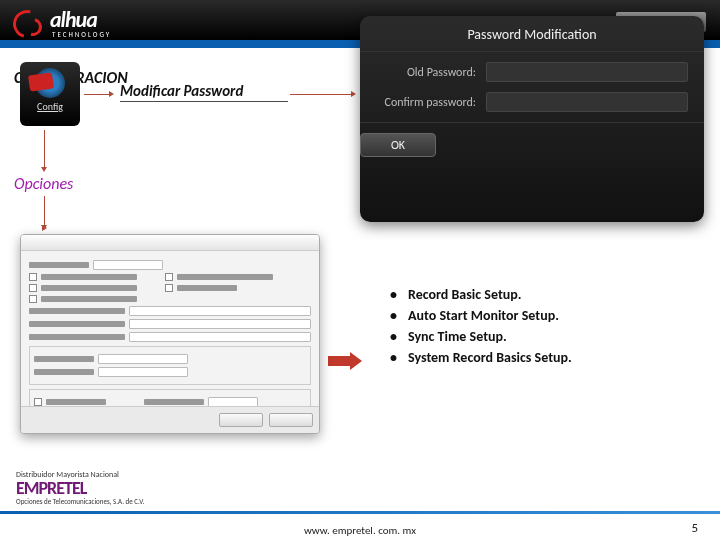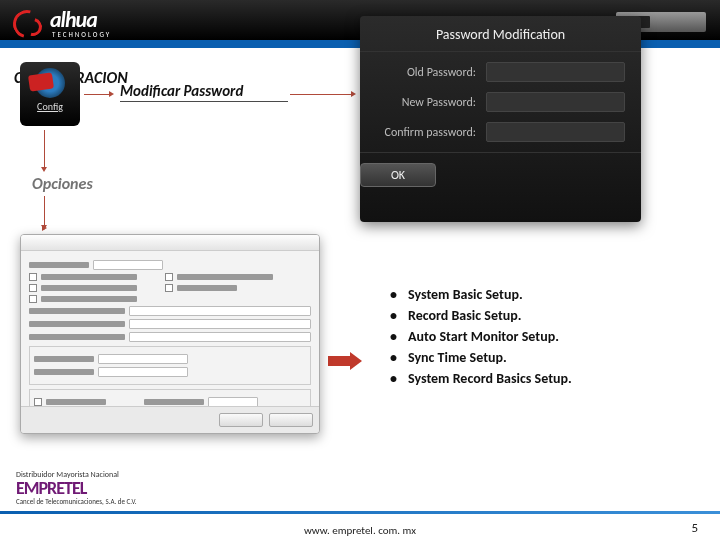--- a/index.html
+++ b/index.html
@@ -15,39 +15,39 @@
   .logo-sub { font-size: 7px; letter-spacing: 2px; display: block; margin-top: -3px; margin-left: 2px; }
   .device-img { position: absolute; right: 14px; top: 12px; width: 90px; height: 20px; background: linear-gradient(#999, #555); border-radius: 2px; }
   .device-img::after { content: ""; position: absolute; left: 4px; top: 4px; width: 30px; height: 12px; background: #222; border-radius: 1px; }
 
   
   .content { position: absolute; left: 0; right: 0; top: 56px; bottom: 30px; padding: 12px 14px; }
 
   .h-config { font-size: 16px; font-weight: bold; font-style: italic; color: #111; }
   .h-modificar { font-size: 15px; font-weight: bold; font-style: italic; color: #111; position: absolute; left: 120px; top: 82px; }
   .u-modificar { position: absolute; left: 120px; top: 101px; width: 168px; height: 1px; background: #4a4a4a; }
-  .h-opciones { font-size: 16px; font-weight: bold; font-style: italic; color: #737373; position: absolute; left: 32px; top: 174px; }
+  .h-opciones { font-size: 16px; font-weight: normal; font-style: italic; color: #a21caf; position: absolute; left: 14px; top: 174px; }
 
   
   .config-icon { position: absolute; left: 20px; top: 62px; width: 60px; height: 64px; background: linear-gradient(#2b2b2b, #000); border-radius: 6px; text-align: center; }
   .config-icon .gear { width: 30px; height: 30px; margin: 6px auto 2px; background: radial-gradient(circle, #2b7cc0 40%, #1a4c76 70%); border-radius: 50%; position: relative; }
   .config-icon .gear::before { content: ""; position: absolute; left: -6px; top: 6px; width: 24px; height: 16px; background: #c22; border-radius: 3px; transform: rotate(-8deg); }
   .config-icon .lbl { color: #ddd; font-size: 10px; text-decoration: underline; }
 
   
   .arrow-h { position: absolute; height: 1px; background: #b04a3a; }
   .arrow-h::after { content: ""; position: absolute; right: -5px; top: -3px; border: 3px solid transparent; border-left: 5px solid #b04a3a; }
   .arrow-v { position: absolute; width: 1px; background: #b04a3a; }
   .arrow-v::after { content: ""; position: absolute; bottom: -5px; left: -3px; border: 3px solid transparent; border-top: 5px solid #b04a3a; }
   .thick-arrow { position: absolute; left: 328px; top: 354px; width: 0; height: 0; }
   .thick-arrow::before { content: ""; position: absolute; width: 22px; height: 10px; background: #c0392b; left: 0; top: 2px; }
   .thick-arrow::after { content: ""; position: absolute; left: 22px; top: -2px; border: 9px solid transparent; border-left: 12px solid #c0392b; }
 
   
-  .pwmodal { position: absolute; left: 360px; top: 16px; width: 281px; height: 206px; background: linear-gradient(#2b2b2b, #111); border-radius: 4px; box-shadow: 0 4px 14px rgba(0,0,0,0.5); color: #ccc; font-size: 12px; }
+  .pwmodal { position: absolute; left: 360px; top: 16px; width: 344px; height: 206px; background: linear-gradient(#2b2b2b, #111); border-radius: 10px; box-shadow: 0 4px 14px rgba(0,0,0,0.5); color: #ccc; font-size: 12px; }
   .pwmodal .title { text-align: center; padding: 10px 0 8px; font-size: 14px; color: #eee; border-bottom: 1px solid #333; }
   .pwmodal .row { display: flex; align-items: center; margin: 10px 16px; }
   .pwmodal .lab { width: 110px; text-align: right; padding-right: 10px; color: #bbb; }
   .pwmodal .field { flex: 1; height: 20px; background: #333; border: 1px solid #444; border-radius: 2px; }
   .pwmodal .btns { display: flex; justify-content: flex-start; gap: 16px; padding: 10px 0; border-top: 1px solid #333; margin-top: 6px; }
   .pwmodal .btn { width: 76px; height: 24px; border-radius: 4px; font-size: 12px; display: flex; align-items: center; justify-content: center; }
   .btn-ok { background: linear-gradient(#555, #333); color: #eee; border: 1px solid #666; }
   .btn-cancel { background: linear-gradient(#4aa0e0, #1b6bb3); color: #fff; border: 1px solid #2a7cc0; }
 
   
@@ -114,24 +114,20 @@
 <div class="arrow-h" style="left:44px; top:228px; width:1px;"></div>
 <div class="thick-arrow"></div>
 
 <div class="pwmodal">
   <div class="title">Password Modification</div>
   <div class="row">
     <div class="lab">Old Password:</div>
     <div class="field"></div>
   </div>
   <div class="row">
-    <div class="lab">New Password:</div>
-    <div class="field"></div>
-  </div>
-  <div class="row">
     <div class="lab">Confirm password:</div>
     <div class="field"></div>
   </div>
   <div class="btns">
     <div class="btn btn-ok">OK</div>
   </div>
 </div>
 
 <div class="optwin">
   <div class="titlebar"></div>
@@ -195,28 +191,27 @@
         </div>
     </div>
   </div>
   <div class="btns">
     <div class="b"></div>
     <div class="b"></div>
   </div>
 </div>
 
 <ul class="bullets">
-  <li>System Basic Setup.</li>
   <li>Record Basic Setup.</li>
   <li>Auto Start Monitor Setup.</li>
   <li>Sync Time Setup.</li>
   <li>System Record Basics Setup.</li>
 </ul>
 
 <div class="stamp">
   <div class="t1">Distribuidor Mayorista Nacional</div>
   <div class="brand">EMPRETEL</div>
-  <div class="t2">Cancel de Telecomunicaciones, S.A. de C.V.</div>
+  <div class="t2">Opciones de Telecomunicaciones, S.A. de C.V.</div>
 </div>
 
 <div class="footer-line"></div>
 <div class="footer">www. empretel. com. mx</div>
 <div class="pgnum">5</div>
 
 </body></html>

